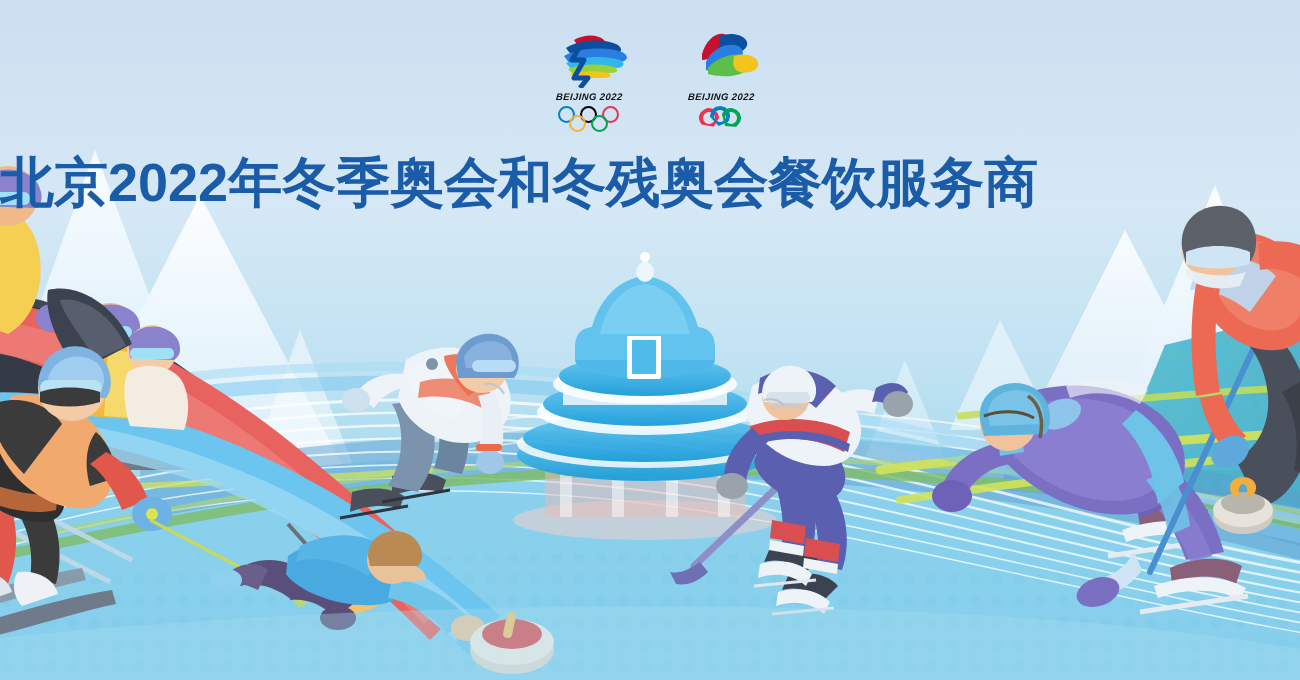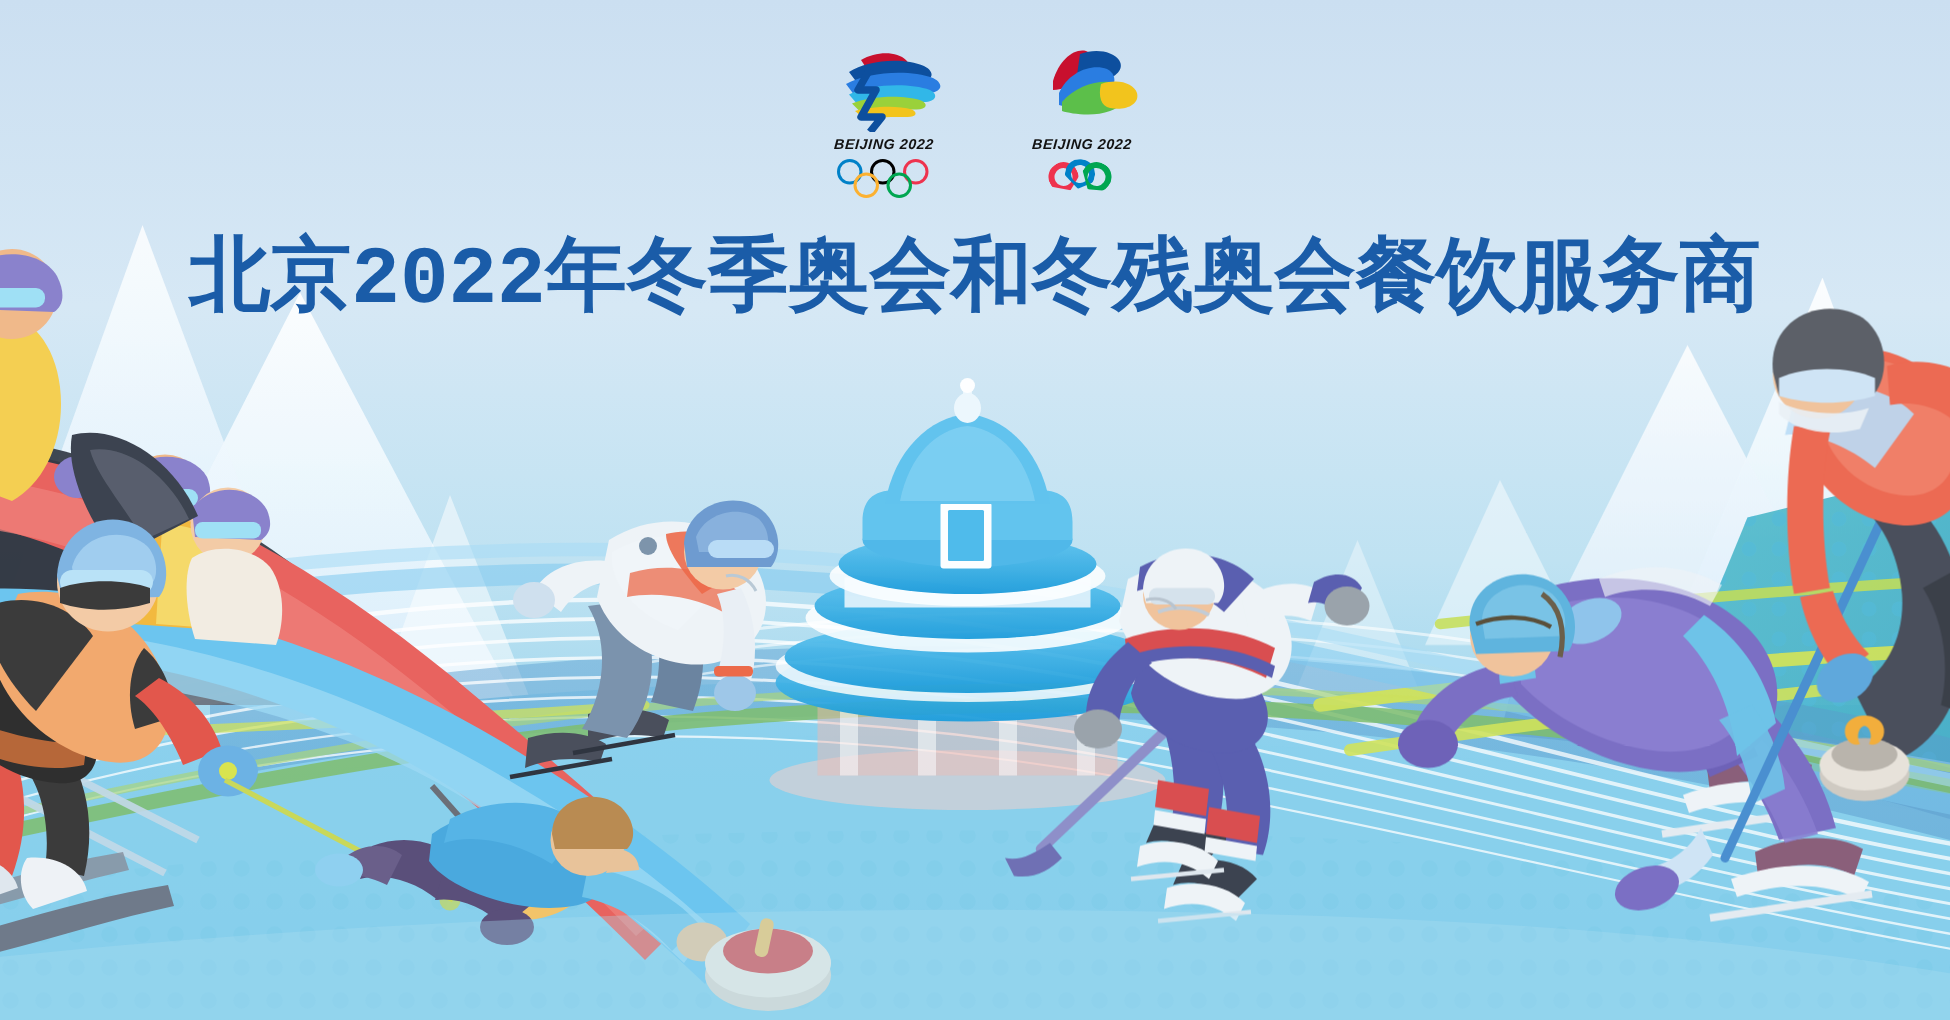--- a/index.html
+++ b/index.html
@@ -18,22 +18,22 @@
   .logo-mark{width:90px;height:58px;position:relative;}
   .logo-word{font-family:"Liberation Sans",sans-serif;font-size:9.5px;font-weight:700;font-style:italic;letter-spacing:.4px;color:#121212;margin-top:3px;white-space:nowrap;transform:skewX(-4deg);}
   .rings{margin-top:4px;position:relative;width:62px;height:22px;}
   .ring{position:absolute;width:17px;height:17px;border-radius:50%;border:2.6px solid #000;box-sizing:border-box;}
   .agitos{margin-top:4px;position:relative;width:44px;height:22px;}
   .agito{position:absolute;width:20px;height:20px;border-radius:50%;border:4px solid #000;box-sizing:border-box;clip-path:polygon(50% 0,100% 0,100% 70%,50% 100%,0 60%,0 10%);}
 
   
   #title{
     position:absolute;left:0;right:0;top:147px;
-    text-align:center;
-    font-family:Liberation Mono, monospace;
+    text-align:left;
+    font-family:Liberation Sans, sans-serif;
     font-weight:700;
     font-size:54px;
     letter-spacing:0px;
     color:#1a5ca8;
     white-space:nowrap;
     z-index:40;
   }
 
   
   svg.art{position:absolute;left:0;top:0;width:1300px;height:680px;}

